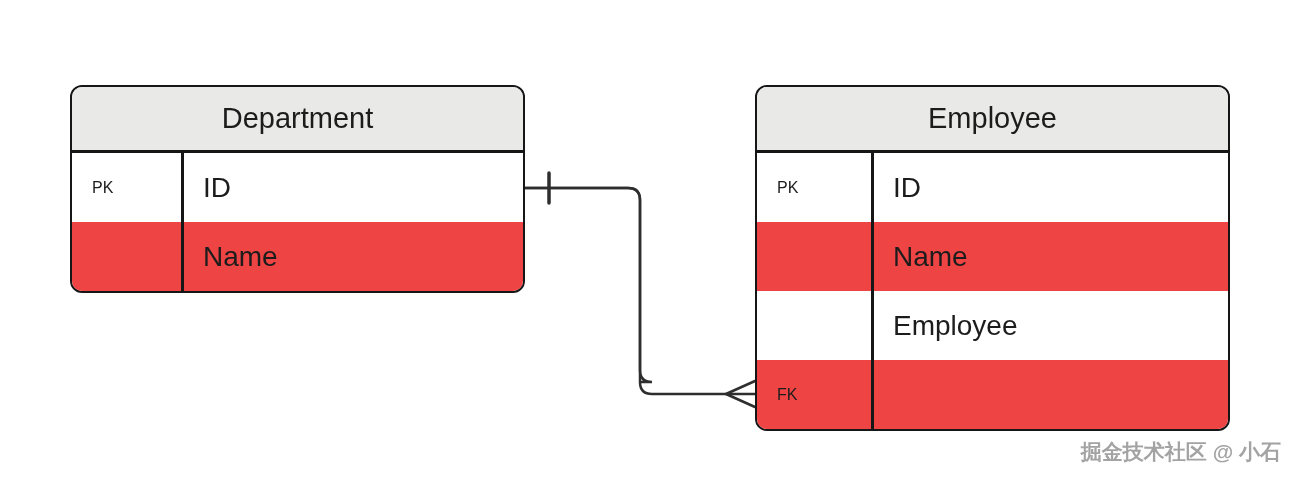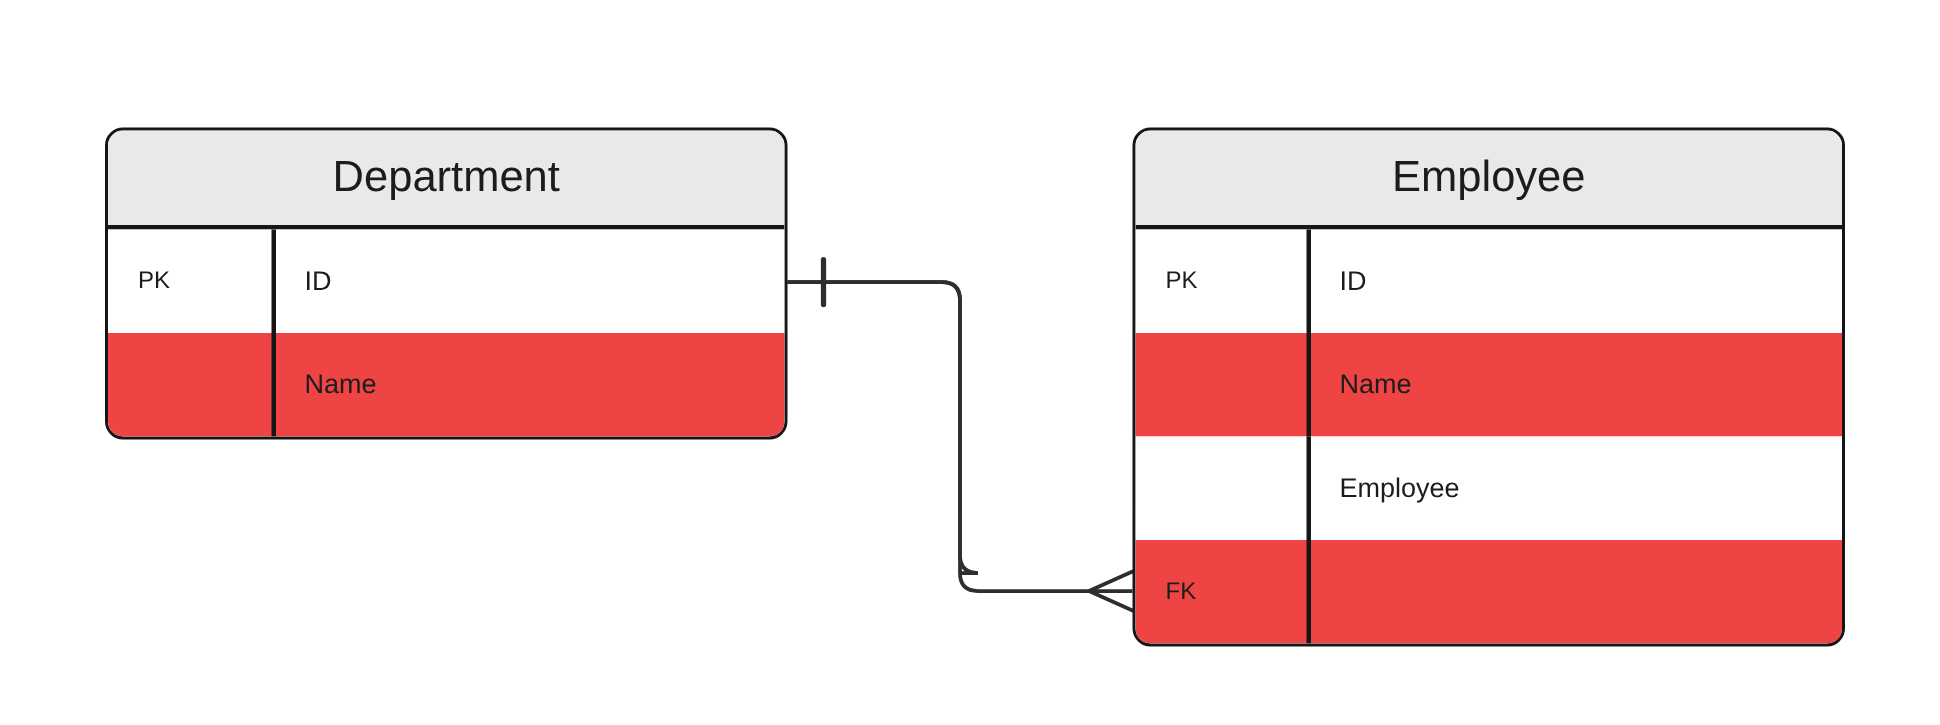--- a/index.html
+++ b/index.html
@@ -63,21 +63,21 @@
   }
   .emp .key-cell {
     flex: 0 0 117px;
   }
   .field-cell {
     flex: 1;
     display: flex;
     align-items: center;
     padding-left: 19px;
     box-sizing: border-box;
-    font-size: 18px;
+    font-size: 28px;
   }
   .table-dept {
     left: 70px;
     top: 85px;
     width: 455px;
   }
   .table-emp {
     left: 755px;
     top: 85px;
     width: 475px;
@@ -132,14 +132,15 @@
     </div>
     <div class="trow">
       <div class="key-cell"></div>
       <div class="field-cell">Employee</div>
     </div>
     <div class="trow stripe">
       <div class="key-cell">FK</div>
     </div>
   </div>
 
+  <div class="watermark">掘金技术社区 @ 小石</div>
 
 </div>
 
 </body></html>

